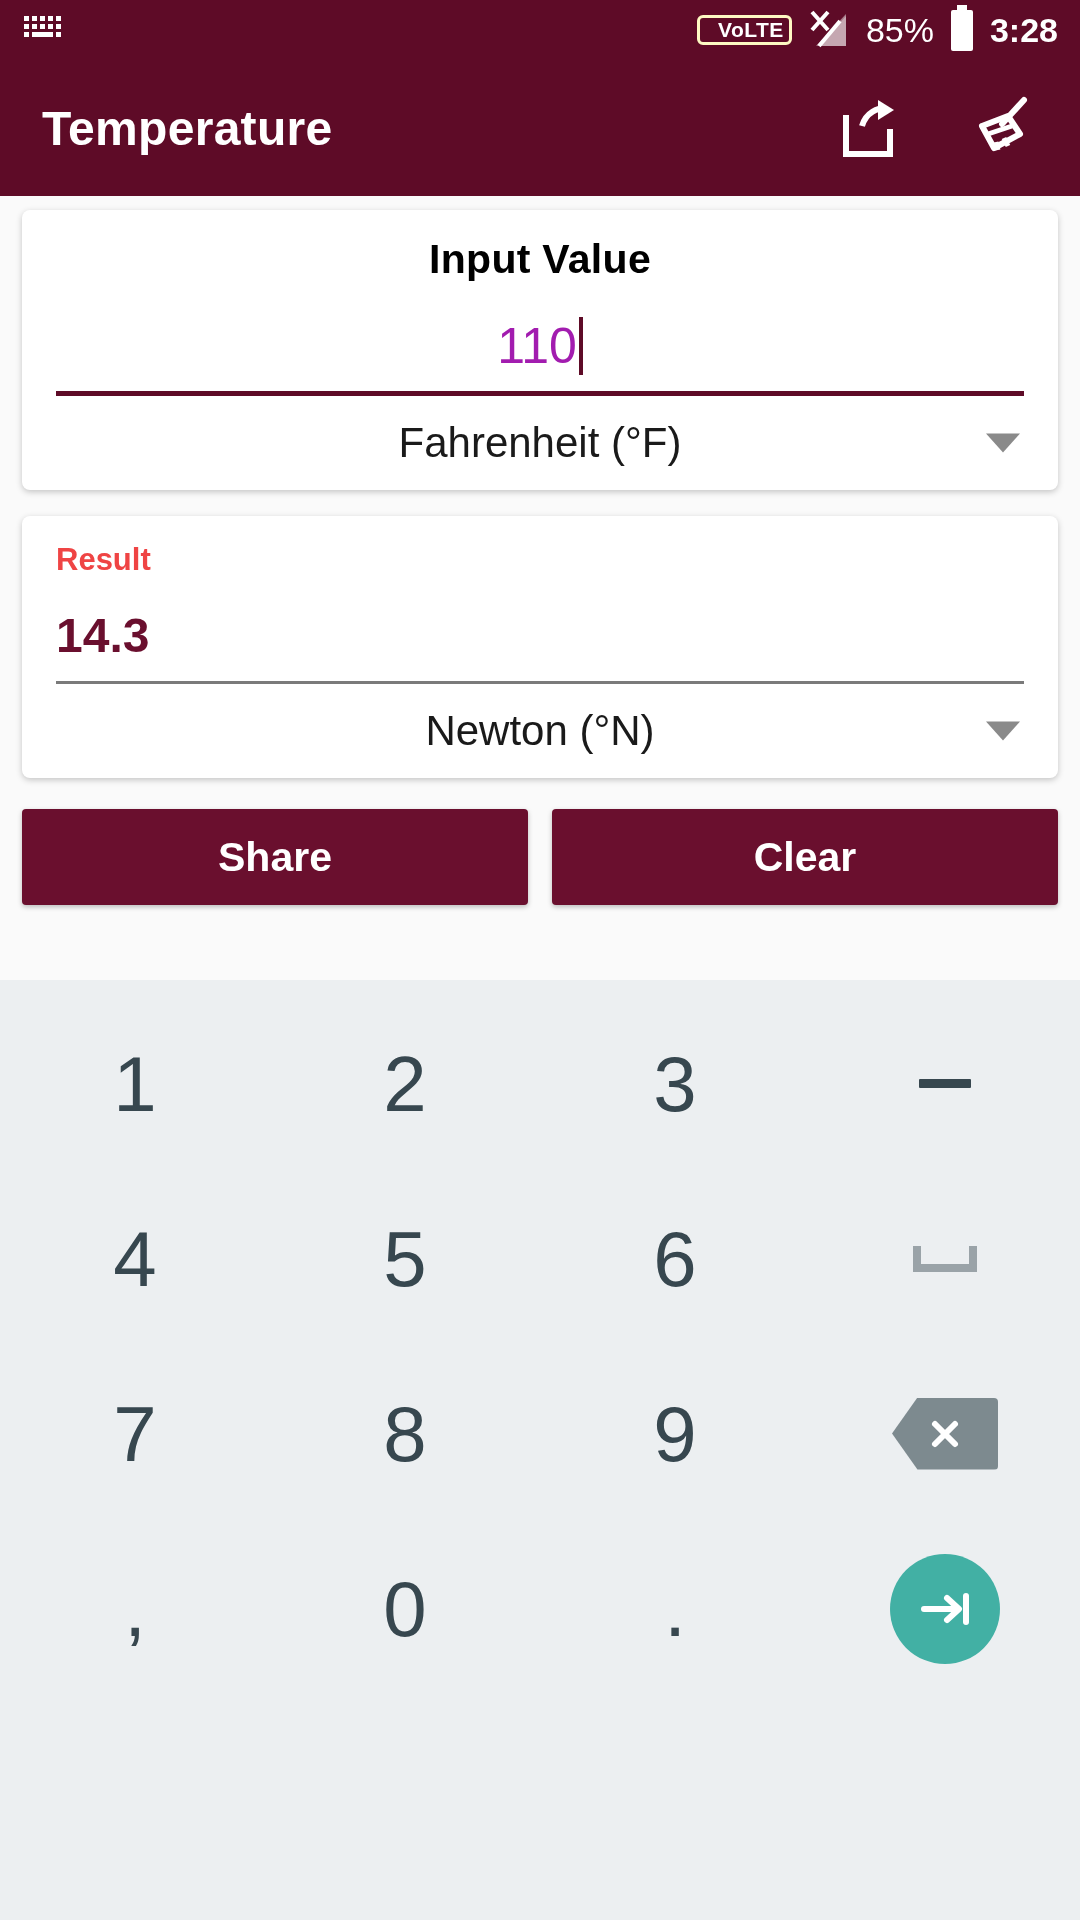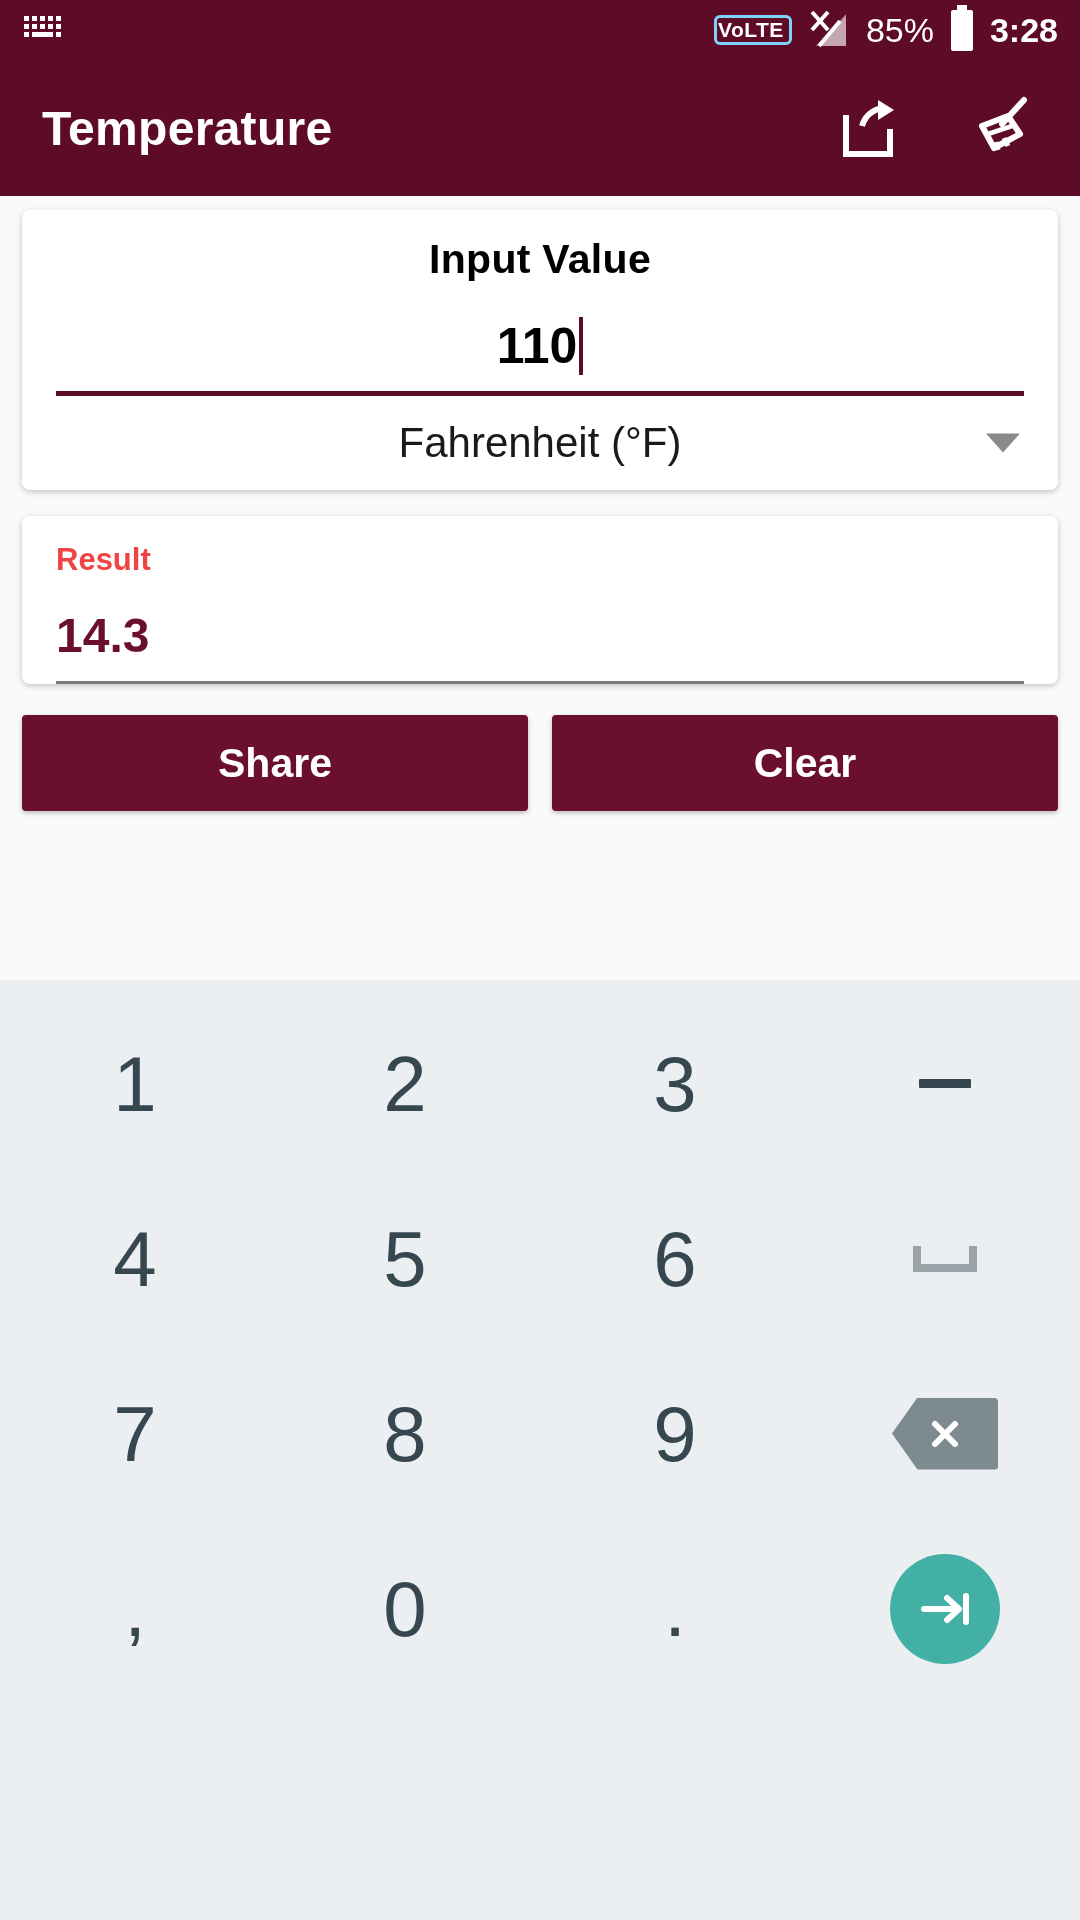--- a/index.html
+++ b/index.html
@@ -13,23 +13,23 @@
   
   .statusbar{
     position:absolute; left:0; top:0; width:1080px; height:60px;
     background:#5e0b27; display:flex; align-items:center;
     padding:0 22px; color:#ffffff;
   }
   .sb-left{ display:flex; align-items:center; }
   .sb-right{ margin-left:auto; display:flex; align-items:center; gap:14px; }
   .kbd-icon{ display:block; }
   .volte{
-    border:3px solid #7dd3fc; border-radius:6px;
+    border:3px solid #fef9c3; border-radius:6px;
     font-size:21px; font-weight:bold; letter-spacing:.5px;
-    padding:1px 5px 2px 1px; line-height:1;
+    padding:1px 5px 2px 18px; line-height:1;
     display:flex; align-items:center;
   }
   .sig-wrap{ position:relative; width:46px; height:44px; display:block; }
   .batt-pct{ font-size:34px; font-weight:400; letter-spacing:0px; }
   .clock{ font-size:34px; font-weight:700; }
 
   
   .appbar{
     position:absolute; left:0; top:60px; width:1080px; height:136px;
     background:#5e0b27; display:flex; align-items:center; padding:0 42px;
@@ -53,21 +53,21 @@
   .card-input{ margin-top:14px; padding:26px 34px 0 34px; }
   .field-label{
     text-align:center; font-size:41px; font-weight:bold; color:#000000;
     letter-spacing:.3px;
   }
   .input-row{
     position:relative; text-align:center;
     padding:34px 0 16px 0;
   }
   .input-value{
-    font-size:50px; font-weight:bold; color:#000000; letter-spacing:0px;
+    font-size:50px; font-weight:normal; color:#a21caf; letter-spacing:0px;
     display:inline-block;
   }
   .caret{
     display:inline-block; width:4px; height:58px; background:#5e0b27;
     vertical-align:-12px; margin-left:2px;
   }
   .underline-accent{ height:5px; background:#5e0b27; }
   .underline-gray{ height:3px; background:#7a7a7a; }
   .select-row{
     position:relative; display:flex; align-items:center; justify-content:center;
@@ -222,20 +222,24 @@
         <span class="caret-down"></span>
       </div>
     </div>
 
     <div class="card card-result">
       <div class="result-label">Result</div>
       <div class="result-value-row">
         <span class="result-value">14.3</span>
       </div>
       <div class="underline-gray"></div>
+      <div class="select-row">
+        <span class="select-text">Newton (°N)</span>
+        <span class="caret-down"></span>
+      </div>
     </div>
 
     <div class="btn-row">
       <button class="btn">Share</button>
       <button class="btn">Clear</button>
     </div>
 
   </div>
 
   <div class="keyboard">

